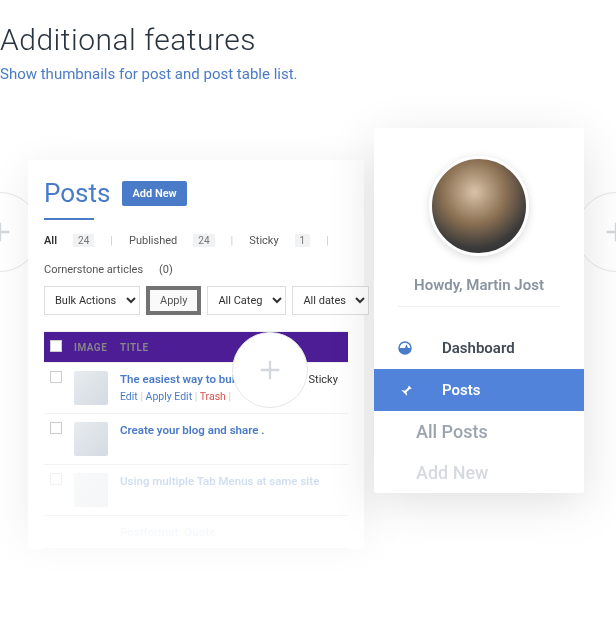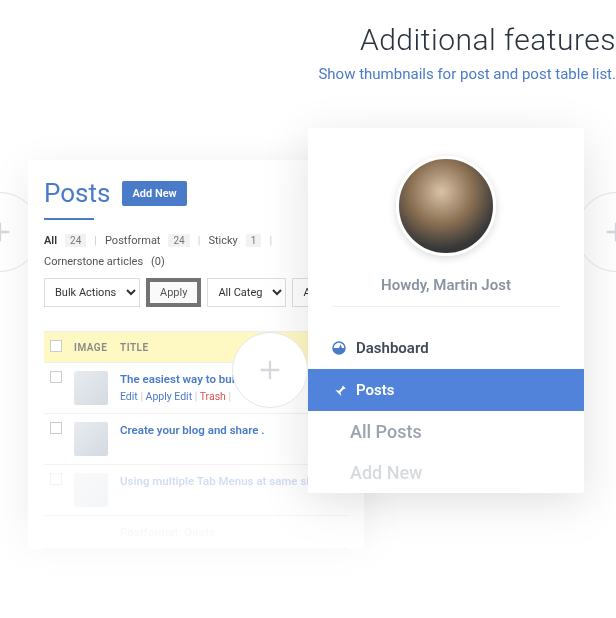--- a/index.html
+++ b/index.html
@@ -1,54 +1,54 @@
 <!DOCTYPE html>
 <html><head>
 <meta charset="utf-8">
 <style>
 *{box-sizing:border-box;margin:0;padding:0;font-family:-apple-system,BlinkMacSystemFont,"Segoe UI",Roboto,sans-serif}
 body{width:616px;height:618px;background:#fff;position:relative;overflow:hidden}
-.hdr{text-align:right;padding-top:22px}
+.hdr{text-align:left;padding-top:22px}
 .title{font-size:30px;font-weight:300;color:#2a3440;letter-spacing:.5px}
 .subtitle{font-size:15px;color:#4a7bc8;margin-top:8px;font-weight:400}
 .plus-circle{position:absolute;width:80px;height:80px;border:1px solid #e3e6ea;border-radius:50%;background:#fff;display:flex;align-items:center;justify-content:center}
 .plus-circle svg{width:28px;height:28px}
 .plus-left{left:-40px;top:192px}
 .plus-right{right:-40px;top:192px}
 .plus-mid{left:232px;top:332px;z-index:5;width:76px;height:76px}
 .panel-posts{position:absolute;left:28px;top:160px;width:336px;background:#fff;box-shadow:0 8px 40px rgba(0,0,0,.08);border-radius:2px;padding:18px 16px 0}
 .posts-head{display:flex;align-items:center;gap:12px;margin-bottom:10px}
 .posts-title{font-size:26px;color:#4a7bc8;font-weight:400}
 .addnew{background:#4a7bc8;color:#fff;font-size:11px;font-weight:600;padding:6px 10px;border:none;border-radius:2px}
 .tab-underline{height:2px;background:#4a7bc8;width:50px;margin-bottom:14px}
-.filters{font-size:11px;color:#555;display:flex;gap:8px;align-items:center;margin-bottom:10px;flex-wrap:wrap}
+.filters{font-size:11px;color:#555;display:flex;gap:16px;align-items:center;margin-bottom:10px;flex-wrap:wrap}
 .filters .lbl{color:#333;font-weight:600}
 .filters .cnt{background:#f1f2f4;padding:1px 5px;border-radius:0;font-size:10px;color:#777}
 .filters .sep{color:#ccc}
-.controls{display:flex;gap:6px;margin-bottom:24px}
+.controls{display:flex;gap:6px;margin-bottom:16px}
 .sel{font-size:11px;padding:4px 6px;border:1px solid #ddd;background:#fff;color:#333}
 .apply{font-size:11px;padding:4px 10px;border:4px solid #737373;background:#fafafa;color:#555}
 .tbl{width:100%;border-collapse:collapse}
-.tbl th{font-size:10px;text-align:left;color:#888;font-weight:600;letter-spacing:.5px;padding:8px 6px;border-top:1px solid #eee;border-bottom:1px solid #eee;background:#fef9c3}
+.tbl th{font-size:10px;text-align:left;color:#888;font-weight:600;letter-spacing:.5px;padding:8px 6px;border-top:1px solid #eee;border-bottom:1px solid #eee;background:#4c1d95}
 .tbl td{padding:8px 6px;border-bottom:1px solid #f2f2f2;vertical-align:top;font-size:11px}
 .chk{width:12px;height:12px;border:1px solid #ccc;display:inline-block;background:#fff}
 .thumb{width:34px;height:34px;background:linear-gradient(135deg,#e8ecf0,#d4dae2);border-radius:2px}
 .row-title{color:#4a7bc8;font-weight:600;font-size:11.5px;line-height:1.4}
 .sticky{color:#333;font-weight:400}
 .row-actions{font-size:10.5px;margin-top:3px}
 .row-actions .e{color:#4a7bc8}
 .row-actions .t{color:#d9534f}
 .row-actions .d{color:#ccc}
 .fade-row{opacity:.25}
 .fade-row2{opacity:.08}
-.panel-menu{position:absolute;right:32px;top:128px;width:276px;background:#fff;box-shadow:0 12px 50px rgba(0,0,0,.12);border-radius:2px;padding-top:28px;z-index:3}
+.panel-menu{position:absolute;right:32px;top:128px;width:210px;background:#fff;box-shadow:0 12px 50px rgba(0,0,0,.12);border-radius:2px;padding-top:28px;z-index:3}
 .avatar{width:100px;height:100px;border-radius:50%;margin:0 auto;background:radial-gradient(circle at 45% 35%,#d9c3a8 0%,#8a6f52 40%,#3a3a3a 70%,#222 100%);border:3px solid #fff;box-shadow:0 2px 8px rgba(0,0,0,.15)}
 .howdy{text-align:center;font-size:15px;color:#8a94a1;font-weight:600;margin:20px 0 12px}
 .divider{height:1px;background:#eef0f3;margin:0 24px 20px}
-.menu-item{display:flex;align-items:center;gap:8px;padding:12px 22px;font-size:15px;color:#414b57;font-weight:600}
+.menu-item{display:flex;align-items:center;gap:28px;padding:12px 22px;font-size:15px;color:#414b57;font-weight:600}
 .menu-item.active{background:#5083d9;color:#fff}
 .menu-sub{padding:10px 22px 10px 42px;font-size:18px;color:#9aa3af;font-weight:500}
 .menu-sub.fade{opacity:.4}
 .icon{width:18px;height:18px;display:inline-flex;align-items:center;justify-content:center}
 .bottom-fade{position:absolute;left:0;right:0;bottom:0;height:120px;background:linear-gradient(to bottom,rgba(255,255,255,0),#fff 70%);z-index:10;pointer-events:none}
 </style>
 </head>
 <body>
 
 <div class="hdr">
@@ -70,21 +70,21 @@
 <div class="panel-posts">
   <div class="posts-head">
     <div class="posts-title">Posts</div>
     <button class="addnew">Add New</button>
   </div>
   <div class="tab-underline"></div>
   <div class="filters">
     <span class="lbl">All</span>
     <span class="cnt">24</span>
     <span class="sep">|</span>
-    <span>Postformat</span>
+    <span>Published</span>
     <span class="cnt">24</span>
     <span class="sep">|</span>
     <span>Sticky</span>
     <span class="cnt">1</span>
     <span class="sep">|</span>
     <span>Cornerstone articles</span>
     <span>(0)</span>
   </div>
   <div class="controls">
     <select class="sel"><option>Bulk Actions</option></select>

